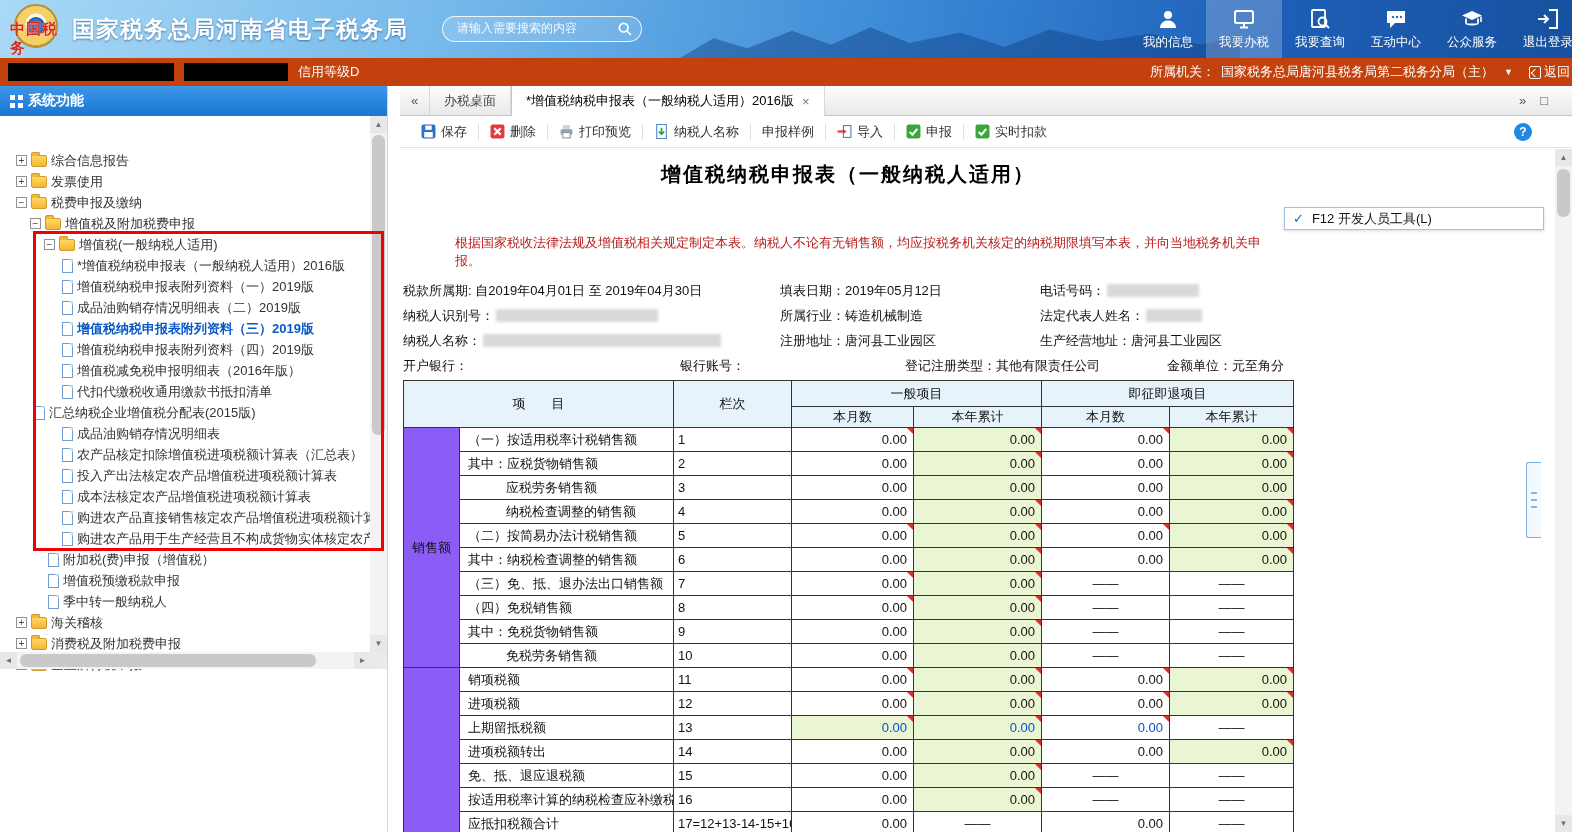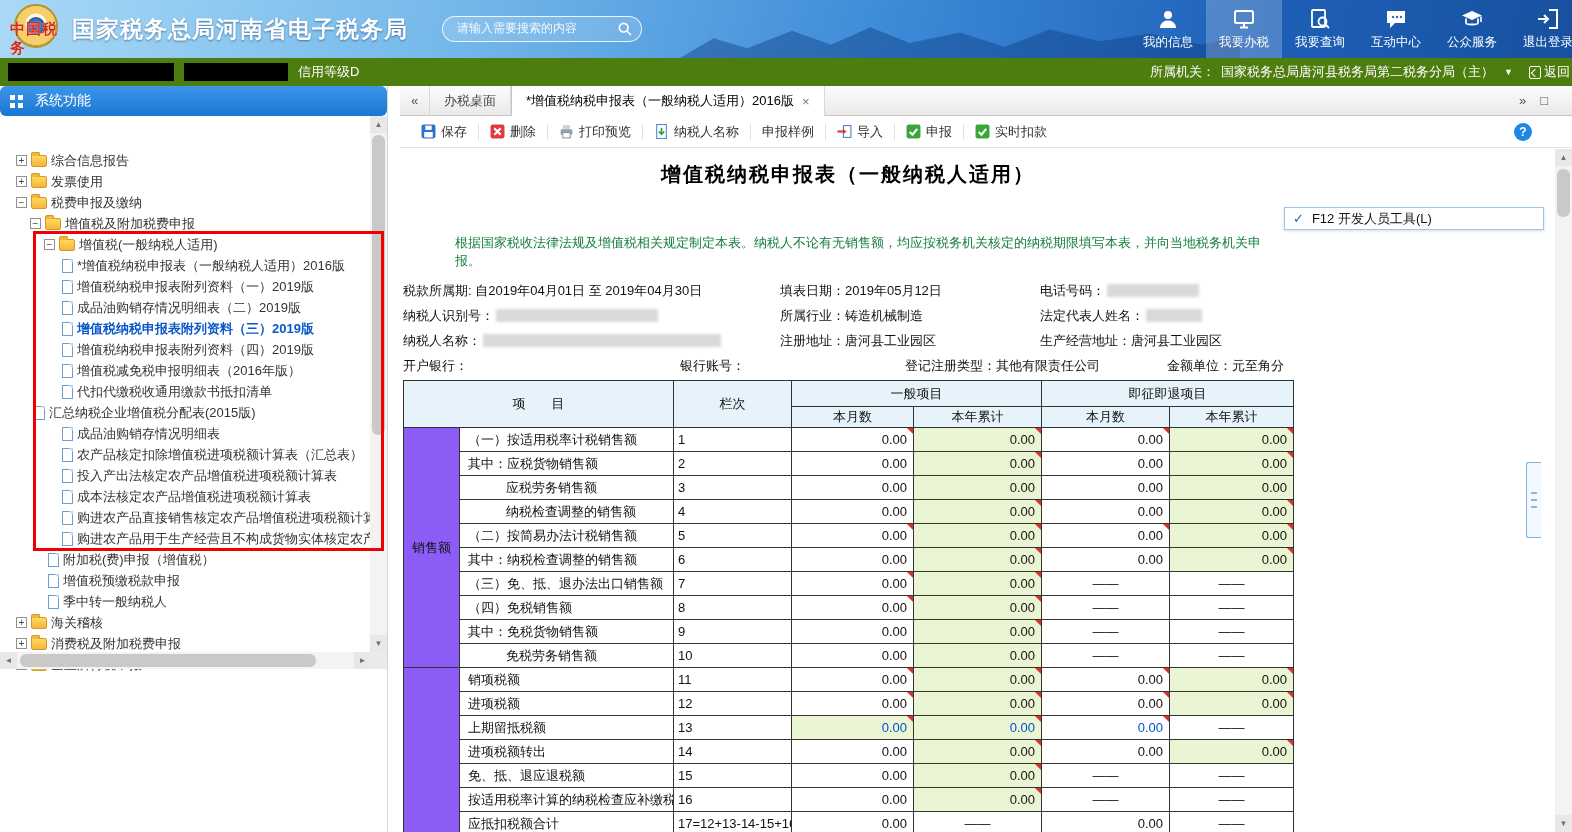--- a/index.html
+++ b/index.html
@@ -42,38 +42,38 @@
   .top-nav{position:absolute; right:-14px; top:0; height:58px; display:flex; z-index:3;}
   .nav-item{width:76px; height:58px; display:flex; flex-direction:column; align-items:center;
     justify-content:center; gap:3px; color:#fff; cursor:pointer;}
   .nav-item.active{background:rgba(255,255,255,.22);}
   .nav-item .nv-label{font-size:12.5px; white-space:nowrap;}
   .nav-item svg{width:24px; height:24px;}
 
   
   .sub-header{
     position:absolute; top:58px; left:0; width:1572px; height:28px;
-    background:#4d7c0f; display:flex; align-items:center; color:#fff; overflow:hidden;
+    background:#c2410c; display:flex; align-items:center; color:#fff; overflow:hidden;
   }
   .redact-bar{background:#000; height:18px; display:inline-block;}
   .rb1{width:166px; margin-left:8px;}
   .rb2{width:104px; margin-left:10px;}
   .credit-text{margin-left:10px; font-size:13px; color:#fff; white-space:nowrap;}
   .sub-right{margin-left:auto; display:flex; align-items:center; gap:6px; white-space:nowrap;
     font-size:13px; padding-right:0;}
   .org-caret{font-size:9px; margin:0 10px 0 4px;}
   .back-btn{display:flex; align-items:center; gap:3px; padding-right:2px;}
   .back-ico{display:inline-block; width:12px; height:13px; border:1.5px solid #fff; border-radius:2px; position:relative;}
   .back-ico::after{content:""; position:absolute; left:2px; top:3px; width:5px; height:5px; border-left:1.5px solid #fff; border-bottom:1.5px solid #fff; transform:rotate(45deg);}
 
   
   .sidebar{position:absolute; top:86px; left:0; width:388px; bottom:0; background:#fff;
     border-right:1px solid #d5d5d5; overflow:hidden;}
   .sidebar-header{height:30px; background:linear-gradient(#3d96e8,#1976d2); color:#fff;
-    font-size:14px; font-weight:normal; display:flex; align-items:center; gap:12px; padding-left:10px;border-radius:6px;}
+    font-size:14px; font-weight:bold; display:flex; align-items:center; gap:5px; padding-left:10px;}
   .grid-ico{display:inline-block; width:13px; height:13px;
     background:
       linear-gradient(#fff,#fff) 0 0/5px 5px no-repeat,
       linear-gradient(#fff,#fff) 8px 0/5px 5px no-repeat,
       linear-gradient(#fff,#fff) 0 8px/5px 5px no-repeat,
       linear-gradient(#fff,#fff) 8px 8px/5px 5px no-repeat;}
   .tree{position:absolute; top:30px; left:0; right:17px; height:536px; padding-top:4px;
     overflow:hidden; white-space:nowrap;}
   .tree-item{height:21px; line-height:21px; display:flex; align-items:center; gap:4px;
     font-size:13px; color:#333; cursor:pointer; overflow:hidden;}
@@ -119,21 +119,21 @@
     color:#333; padding:0 11px; height:100%; cursor:pointer; font-family:inherit; white-space:nowrap;}
   .tb-sep{width:1px; height:16px; background:#e0e0e0;}
   .tb-btn svg{width:15px; height:15px;}
   .help-circle{position:absolute; right:40px; top:7px; width:18px; height:18px; border-radius:50%;
     background:#1e88e5; color:#fff; font-size:12px; font-weight:bold; display:flex;
     align-items:center; justify-content:center; cursor:pointer;}
 
   .form-region{position:absolute; top:63px; left:3px; right:17px; bottom:0; overflow:hidden; background:#fff;}
   .form-title{text-align:center; width:890px; font-size:20px; font-weight:bold; letter-spacing:2px;
     margin-top:12px; color:#000;}
-  .form-note{margin:46px 0 0 52px; font-size:13px; color:#15803d; width:820px;}
+  .form-note{margin:46px 0 0 52px; font-size:13px; color:#b91c1c; width:820px;}
   .info-row{display:flex; height:25px; align-items:center; margin-top:0; font-size:13px; color:#111;}
   .info-rows{margin-top:8px;}
   .ic{display:flex; align-items:center; white-space:nowrap;}
   .w377{width:377px;} .w260{width:260px;} .w277{width:277px;} .w225{width:225px;} .w262{width:262px;}
   .redact{display:inline-block; height:13px; background:#d9d9d9; filter:blur(1.5px); margin-left:2px;}
 
   
   table.vat{border-collapse:collapse; margin-top:2px; table-layout:fixed; width:890px;}
   table.vat th, table.vat td{border:1px solid #333; font-size:13px; font-weight:normal; color:#111;
     overflow:hidden; white-space:nowrap;}

